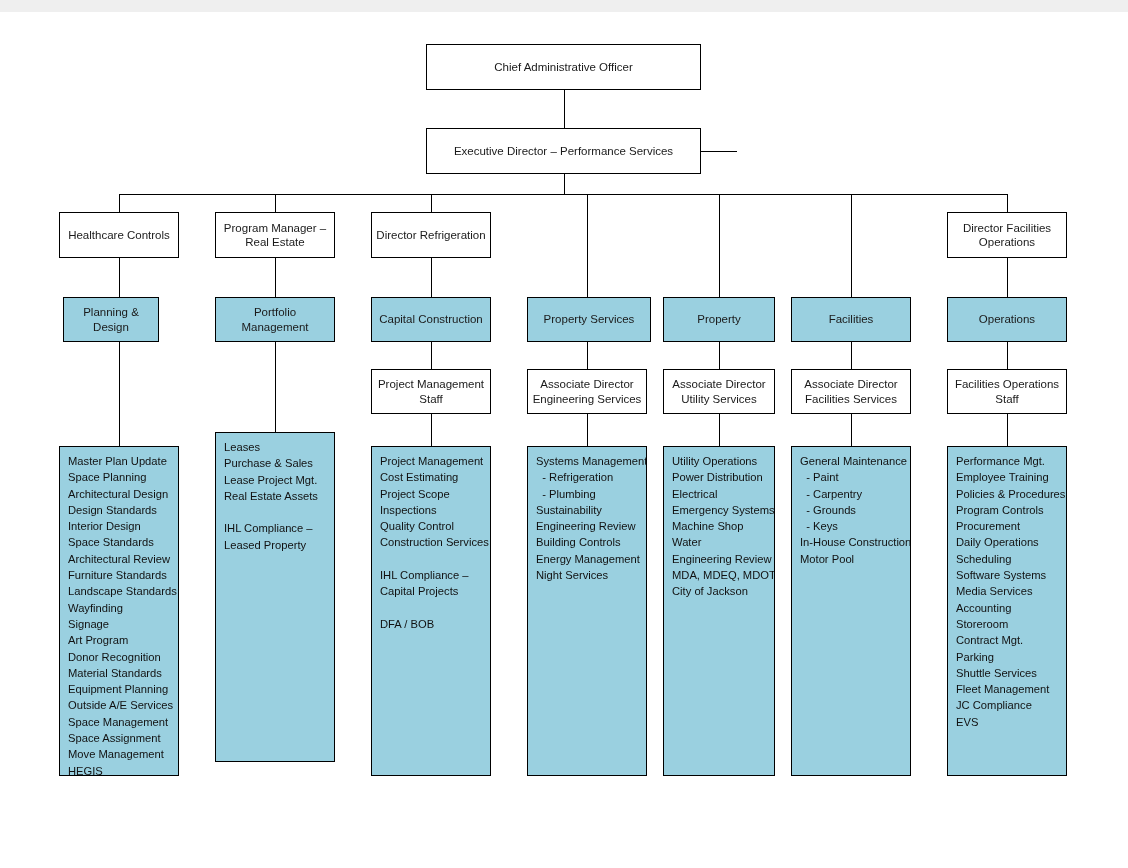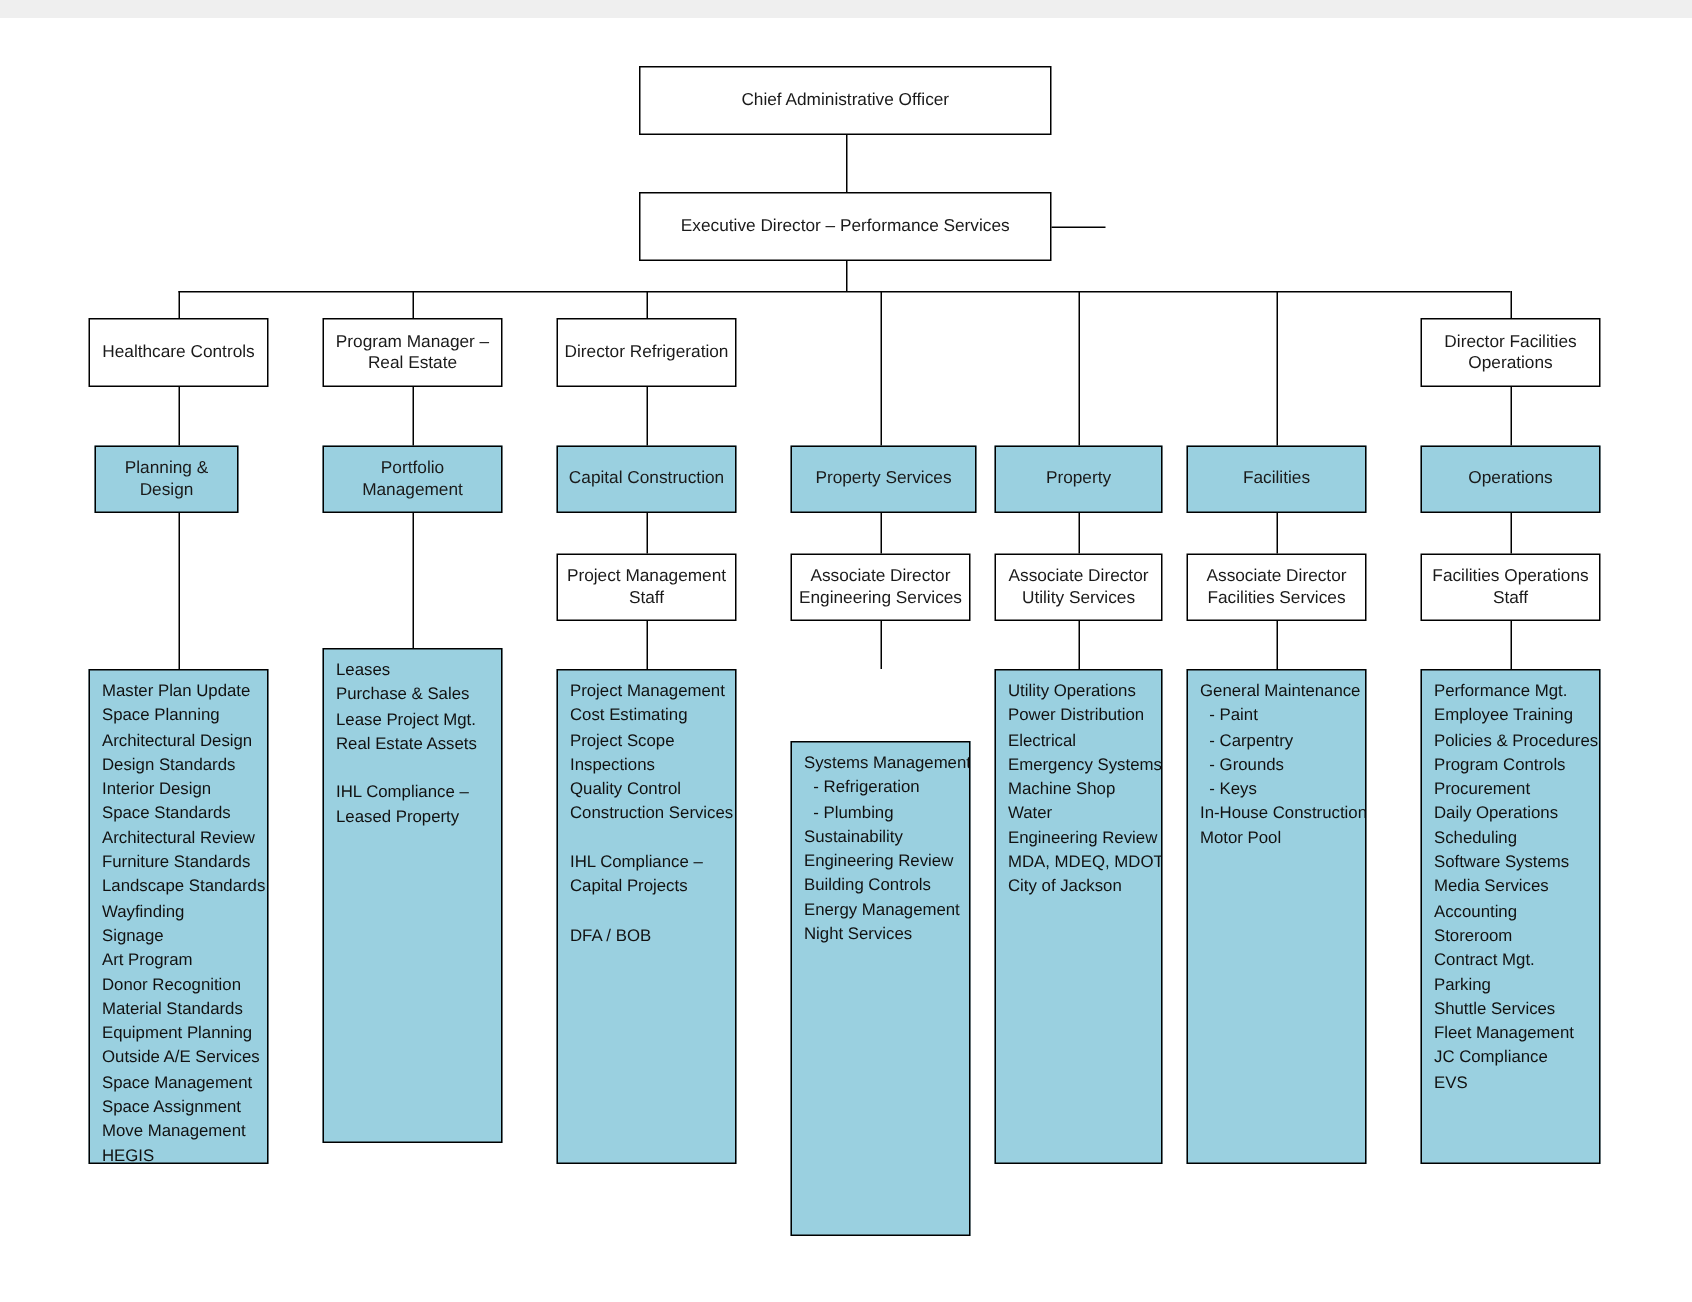--- a/index.html
+++ b/index.html
@@ -131,21 +131,21 @@
 
 IHL Compliance –
 Capital Projects
 
 DFA / BOB</div>
     <div class="box blue" style="left: 527px; top: 297px; width: 124px; height: 45px;">Property Services</div>
     <div class="box" style="left: 527px; top: 369px; width: 120px; height: 45px;">Associate Director<br>Engineering Services</div>
     <div class="conn vline" style="left: 587px; top: 342px; width: 1px; height: 27px;"></div>
     <div class="conn vline" style="left: 587px; top: 194px; width: 1px; height: 103px;"></div>
     <div class="conn vline" style="left: 587px; top: 414px; width: 1px; height: 32px;"></div>
-    <div class="detail" style="left: 527px; top: 446px; width: 120px; height: 330px; margin-top: 48px;">Systems Management
+    <div class="detail" style="left: 527px; top: 446px; width: 120px; height: 330px;">Systems Management
   - Refrigeration
   - Plumbing
 Sustainability
 Engineering Review
 Building Controls
 Energy Management
 Night Services</div>
     <div class="box blue" style="left: 663px; top: 297px; width: 112px; height: 45px;">Property</div>
     <div class="box" style="left: 663px; top: 369px; width: 112px; height: 45px;">Associate Director<br>Utility Services</div>
     <div class="conn vline" style="left: 719px; top: 342px; width: 1px; height: 27px;"></div>

